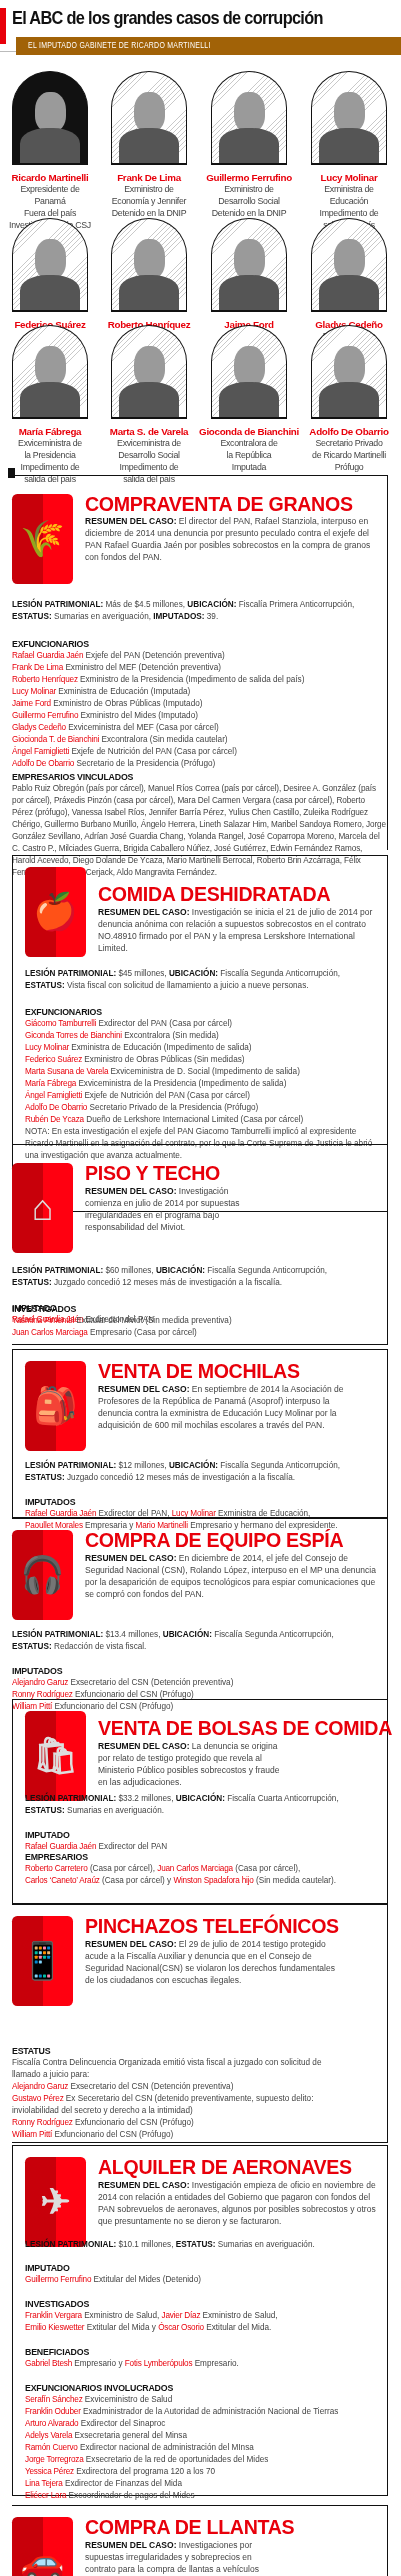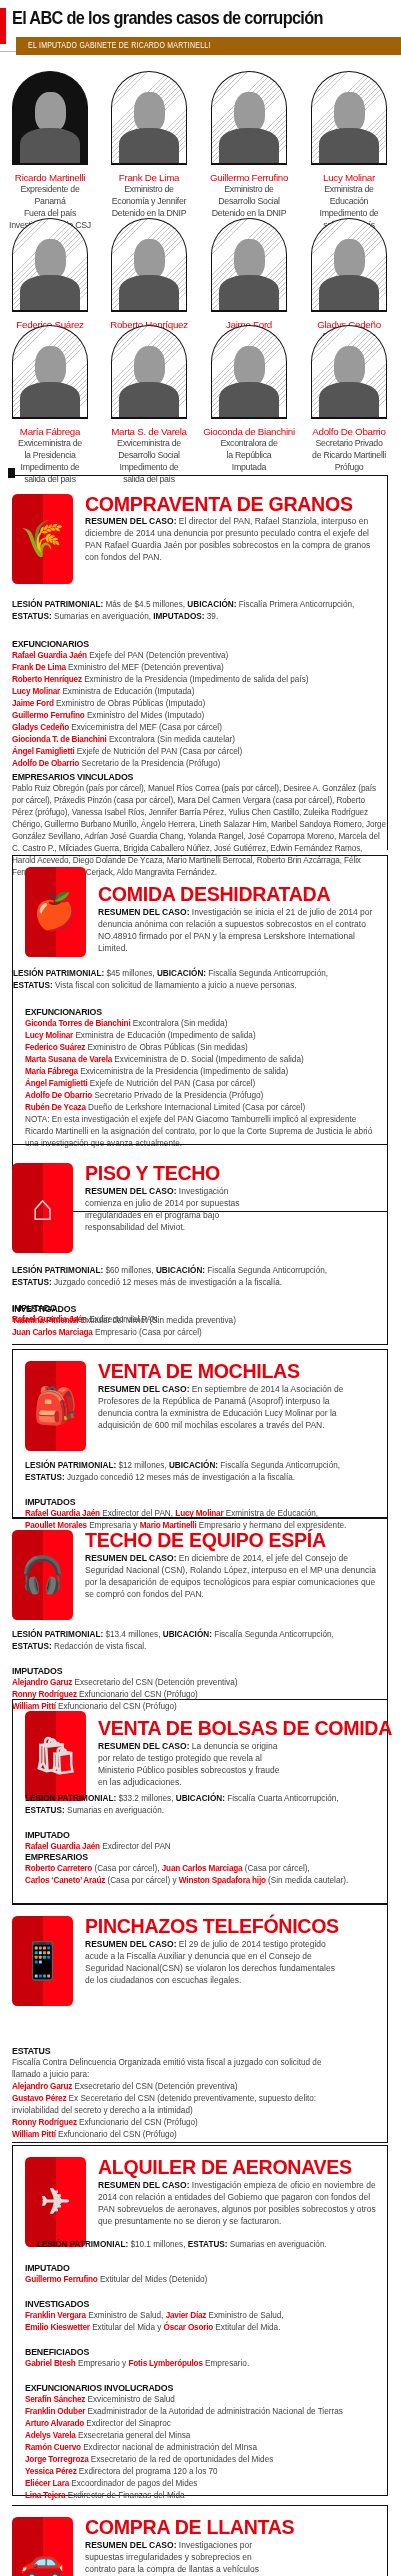--- a/index.html
+++ b/index.html
@@ -1,34 +1,34 @@
 <!DOCTYPE html>
 <html style="font-size:8.2px"><head>
 <meta charset="utf-8">
 <style>
 *{box-sizing:border-box;margin:0;padding:0}
 html,body{width:402px;background:#fff}
 body{font-family:"Liberation Sans",sans-serif;color:#333;font-size:8px;line-height:12px;position:relative;width:402px;height:3639px;overflow:hidden}
 .b{font-weight:bold;color:#111}
-.rn{font-weight:bold;color:#e8000b;letter-spacing:-0.2px}
+.rn{font-weight:normal;color:#e8000b;letter-spacing:-0.2px}
 
 .hdr{position:absolute;left:0;top:8px;width:402px;height:44px;border-bottom:0.5px solid #bbb}
 .hdr .bar{position:absolute;left:0;top:0;width:5.7px;height:36px;background:#e8000b}
 .hdr h1{position:absolute;left:12px;top:4.1px;font-family:"Liberation Sans",sans-serif;font-size:19px;font-weight:bold;color:#111;letter-spacing:-0.8px;transform:scaleX(0.86);transform-origin:left;white-space:nowrap}
 .sub{position:absolute;left:16px;top:37px;width:402px;height:17.5px;background:#a16207;color:#fff;font-size:8.2px;line-height:17.5px;padding-left:12px;letter-spacing:0.3px;transform-origin:left}
 .sub span{display:inline-block;transform:scaleX(0.85);transform-origin:left}
 
 .grid{position:absolute;left:0;width:402px}
 .person{position:absolute;width:100px;text-align:center}
 .photo{position:relative;margin:0 auto;width:76px;height:92px;border:1.5px solid #111;border-radius:50% 50% 0 0/40% 40% 0 0;border-bottom:none;overflow:hidden;background:repeating-linear-gradient(135deg,#fff 0 3.1px,#c9c9c9 3.1px 3.6px)}
 .photo.dark{background:#111}
 .photo .face{position:absolute;left:50%;top:22%;width:31px;height:40px;margin-left:-15.5px;background:#9a9a9a;border-radius:45% 45% 40% 40%}
 .photo .body{position:absolute;left:10%;bottom:0;width:80%;height:38%;background:#555;border-radius:45% 45% 0 0}
 .base{margin:0 auto;width:76px;height:1.5px;background:#111}
-.pname{margin-top:7.2px;font-weight:normal;color:#e8000b;font-size:9.8px;line-height:11.3px;letter-spacing:-0.3px;white-space:nowrap}
+.pname{margin-top:7.2px;font-weight:bold;color:#e8000b;font-size:9.8px;line-height:11.3px;letter-spacing:-0.3px;white-space:nowrap}
 .pdesc{font-size:8.8px;line-height:12px;color:#444;letter-spacing:-0.3px}
 
 .case{position:absolute;left:12px;width:376px;border:1px solid #111}
 .icon{position:absolute;width:61px;height:90px;border-radius:5.2px;overflow:hidden;background:linear-gradient(90deg,#c8000a 0 50%,#ff0010 50% 100%)}
 .icon .glyph{position:absolute;left:0;top:0;width:100%;height:100%;display:flex;align-items:center;justify-content:center;font-size:36px;color:#ddd;font-weight:bold}
 .ctitle{font-size:19.6px;font-weight:bold;color:#e8000b;line-height:21.6px;letter-spacing:-0.3px;white-space:nowrap}
 .csum{font-size:8.5px;line-height:12px;color:#444}
 .sh{font-weight:bold;color:#111;font-size:8.8px;line-height:12px;letter-spacing:-0.2px}
 .line{font-size:8.2px;line-height:12px;color:#444}
 .topmark{position:absolute;left:8.2px;top:468px;width:7.2px;height:10.3px;background:#111}
@@ -243,25 +243,26 @@
 </div>
 
 <div class="case" style="top:855px;height:357px">
   <div class="icon" style="left:12px;top:11.3px">
       <div class="glyph">🍎</div>
     </div>
   <div style="position:absolute;left:85px;top:28px;width:278px">
     <div class="ctitle">COMIDA DESHIDRATADA</div>
     <div class="csum"><span class="b">RESUMEN DEL CASO:</span> <span>Investigación se inicia el 21 de julio de 2014 por denuncia anónima con relación a supuestos sobrecostos en el contrato NO.48910 firmado por el PAN y la empresa Lerskshore International Limited.</span></div>
   </div>
-  <div class="line" style="position:absolute;left:0;top:112px;width:350px">
+  <div class="line" style="position:absolute;left:12px;top:112px;width:350px">
     <span class="b">LESIÓN PATRIMONIAL:</span> <span>$45 millones,</span> <span class="b">UBICACIÓN:</span> <span>Fiscalía Segunda Anticorrupción,</span><br><span class="b">ESTATUS:</span> <span>Vista fiscal con solicitud de llamamiento a juicio a nueve personas.</span>
   </div>
   <div style="position:absolute;left:12px;top:150px;width:355px">
     <div class="sh">EXFUNCIONARIOS</div>
+    <div class="line"><span class="rn">Giácomo Tamburrelli</span> <span>Exdirector del PAN (Casa por cárcel)</span></div>
     <div class="line"><span class="rn">Giconda Torres de Bianchini</span> <span>Excontralora (Sin medida)</span></div>
     <div class="line"><span class="rn">Lucy Molinar</span> <span>Exministra de Educación (Impedimento de salida)</span></div>
     <div class="line"><span class="rn">Federico Suárez</span> <span>Exministro de Obras Públicas (Sin medidas)</span></div>
     <div class="line"><span class="rn">Marta Susana de Varela</span> <span>Exviceministra de D. Social (Impedimento de salida)</span></div>
     <div class="line"><span class="rn">María Fábrega</span> <span>Exviceministra de la Presidencia (Impedimento de salida)</span></div>
     <div class="line"><span class="rn">Ángel Famiglietti</span> <span>Exjefe de Nutrición del PAN (Casa por cárcel)</span></div>
     <div class="line"><span class="rn">Adolfo De Obarrio</span> <span>Secretario Privado de la Presidencia (Prófugo)</span></div>
     <div class="line"><span class="rn">Rubén De Ycaza</span> <span>Dueño de Lerkshore Internacional Limited (Casa por cárcel)</span></div>
     <div class="line">NOTA: En esta investigación el exjefe del PAN Giacomo Tamburrelli implicó al expresidente Ricardo Martinelli en la asignación del contrato, por lo que la Corte Suprema de Justicia le abrió una investigación que avanza actualmente.</div>
   </div>
@@ -304,21 +305,21 @@
     <div class="sh">IMPUTADOS</div>
     <div class="line"><span class="rn">Rafael Guardia Jaén</span> <span>Exdirector del PAN,</span> <span class="rn">Lucy Molinar</span> <span>Exministra de Educación,</span><br><span class="rn">Paoullet Morales</span> <span>Empresaria y</span> <span class="rn">Mario Martinelli</span> <span>Empresario y hermano del expresidente.</span></div>
   </div>
 </div>
 
 <div class="case" style="top:1517px;height:183px;border-left:none">
   <div class="icon" style="left:0;top:12.4px">
       <div class="glyph">🎧</div>
     </div>
   <div style="position:absolute;left:73px;top:12.4px;width:299px">
-    <div class="ctitle">TECHO DE EQUIPO ESPÍA</div>
+    <div class="ctitle">COMPRA DE EQUIPO ESPÍA</div>
     <div class="csum"><span class="b">RESUMEN DEL CASO:</span> <span>En diciembre de 2014, el jefe del Consejo de Seguridad Nacional (CSN), Rolando López, interpuso en el MP una denuncia por la desaparición de equipos tecnológicos para espiar comunicaciones que se compró con fondos del PAN.</span></div>
   </div>
   <div class="line" style="position:absolute;left:0;top:111px;width:361px">
     <span class="b">LESIÓN PATRIMONIAL:</span> <span>$13.4 millones,</span> <span class="b">UBICACIÓN:</span> <span>Fiscalía Segunda Anticorrupción,</span><br><span class="b">ESTATUS:</span> <span>Redacción de vista fiscal.</span>
   </div>
   <div style="position:absolute;left:0;top:147px;width:361px">
     <div class="sh">IMPUTADOS</div>
     <div class="line"><span class="rn">Alejandro Garuz</span> <span>Exsecretario del CSN (Detención preventiva)</span></div>
     <div class="line"><span class="rn">Ronny Rodríguez</span> <span>Exfuncionario del CSN (Prófugo)</span></div>
     <div class="line"><span class="rn">William Pittí</span> <span>Exfuncionario del CSN (Prófugo)</span></div>
@@ -365,21 +366,21 @@
 </div>
 
 <div class="case" style="top:2145px;height:351px">
   <div class="icon" style="left:12px;top:11.3px">
       <div class="glyph">✈</div>
     </div>
   <div style="position:absolute;left:85px;top:11.3px;width:278px">
     <div class="ctitle">ALQUILER DE AERONAVES</div>
     <div class="csum"><span class="b">RESUMEN DEL CASO:</span> <span>Investigación empieza de oficio en noviembre de 2014 con relación a entidades del Gobierno que pagaron con fondos del PAN sobrevuelos de aeronaves, algunos por posibles sobrecostos y otros que presuntamente no se dieron y se facturaron.</span></div>
   </div>
-  <div class="line" style="position:absolute;left:24px;top:93px;width:355px">
+  <div class="line" style="position:absolute;left:12px;top:93px;width:355px">
     <span class="b">LESIÓN PATRIMONIAL:</span> <span>$10.1 millones,</span> <span class="b">ESTATUS:</span> <span>Sumarias en averiguación.</span>
   </div>
   <div style="position:absolute;left:12px;top:116px;width:361px">
     <div class="sh">IMPUTADO</div>
     <div class="line"><span class="rn">Guillermo Ferrufino</span> <span>Extitular del Mides (Detenido)</span></div>
   </div>
   <div style="position:absolute;left:12px;top:152px;width:361px">
     <div class="sh">INVESTIGADOS</div>
     <div class="line"><span class="rn">Franklin Vergara</span> <span>Exministro de Salud,</span> <span class="rn">Javier Díaz</span> <span>Exministro de Salud,</span><br><span class="rn">Emilio Kieswetter</span> <span>Extitular del Mida y</span> <span class="rn">Óscar Osorio</span> <span>Extitular del Mida.</span></div>
   </div>
@@ -389,22 +390,22 @@
   </div>
   <div style="position:absolute;left:12px;top:236px;width:361px">
     <div class="sh">EXFUNCIONARIOS INVOLUCRADOS</div>
     <div class="line"><span class="rn">Serafín Sánchez</span> <span>Exviceministro de Salud</span></div>
     <div class="line"><span class="rn">Franklin Oduber</span> <span>Exadministrador de la Autoridad de administración Nacional de Tierras</span></div>
     <div class="line"><span class="rn">Arturo Alvarado</span> <span>Exdirector del Sinaproc</span></div>
     <div class="line"><span class="rn">Adelys Varela</span> <span>Exsecretaria general del Minsa</span></div>
     <div class="line"><span class="rn">Ramón Cuervo</span> <span>Exdirector nacional de  administración del MInsa</span></div>
     <div class="line"><span class="rn">Jorge Torregroza</span> <span>Exsecretario de la red de oportunidades del Mides</span></div>
     <div class="line"><span class="rn">Yessica Pérez</span> <span>Exdirectora del programa 120 a los 70</span></div>
+    <div class="line"><span class="rn">Lina Tejera</span> <span>Exdirector de Finanzas del Mida</span></div>
     <div class="line"><span class="rn">Eliécer Lara</span> <span>Excoordinador de pagos del Mides</span></div>
-    <div class="line"><span class="rn">Lina Tejera</span> <span>Exdirector de Finanzas del Mida</span></div>
   </div>
 </div>
 
 <div class="case" style="top:2505px;height:157px;border-left:none">
   <div class="icon" style="left:0;top:11.3px">
       <div class="glyph">🚗</div>
     </div>
   <div style="position:absolute;left:73px;top:11.3px;width:185px">
     <div class="ctitle">COMPRA DE LLANTAS</div>
     <div class="csum"><span class="b">RESUMEN DEL CASO:</span> <span>Investigaciones por supuestas irregularidades y sobreprecios en contrato para la compra de llantas a vehículos del PAN.</span></div>

